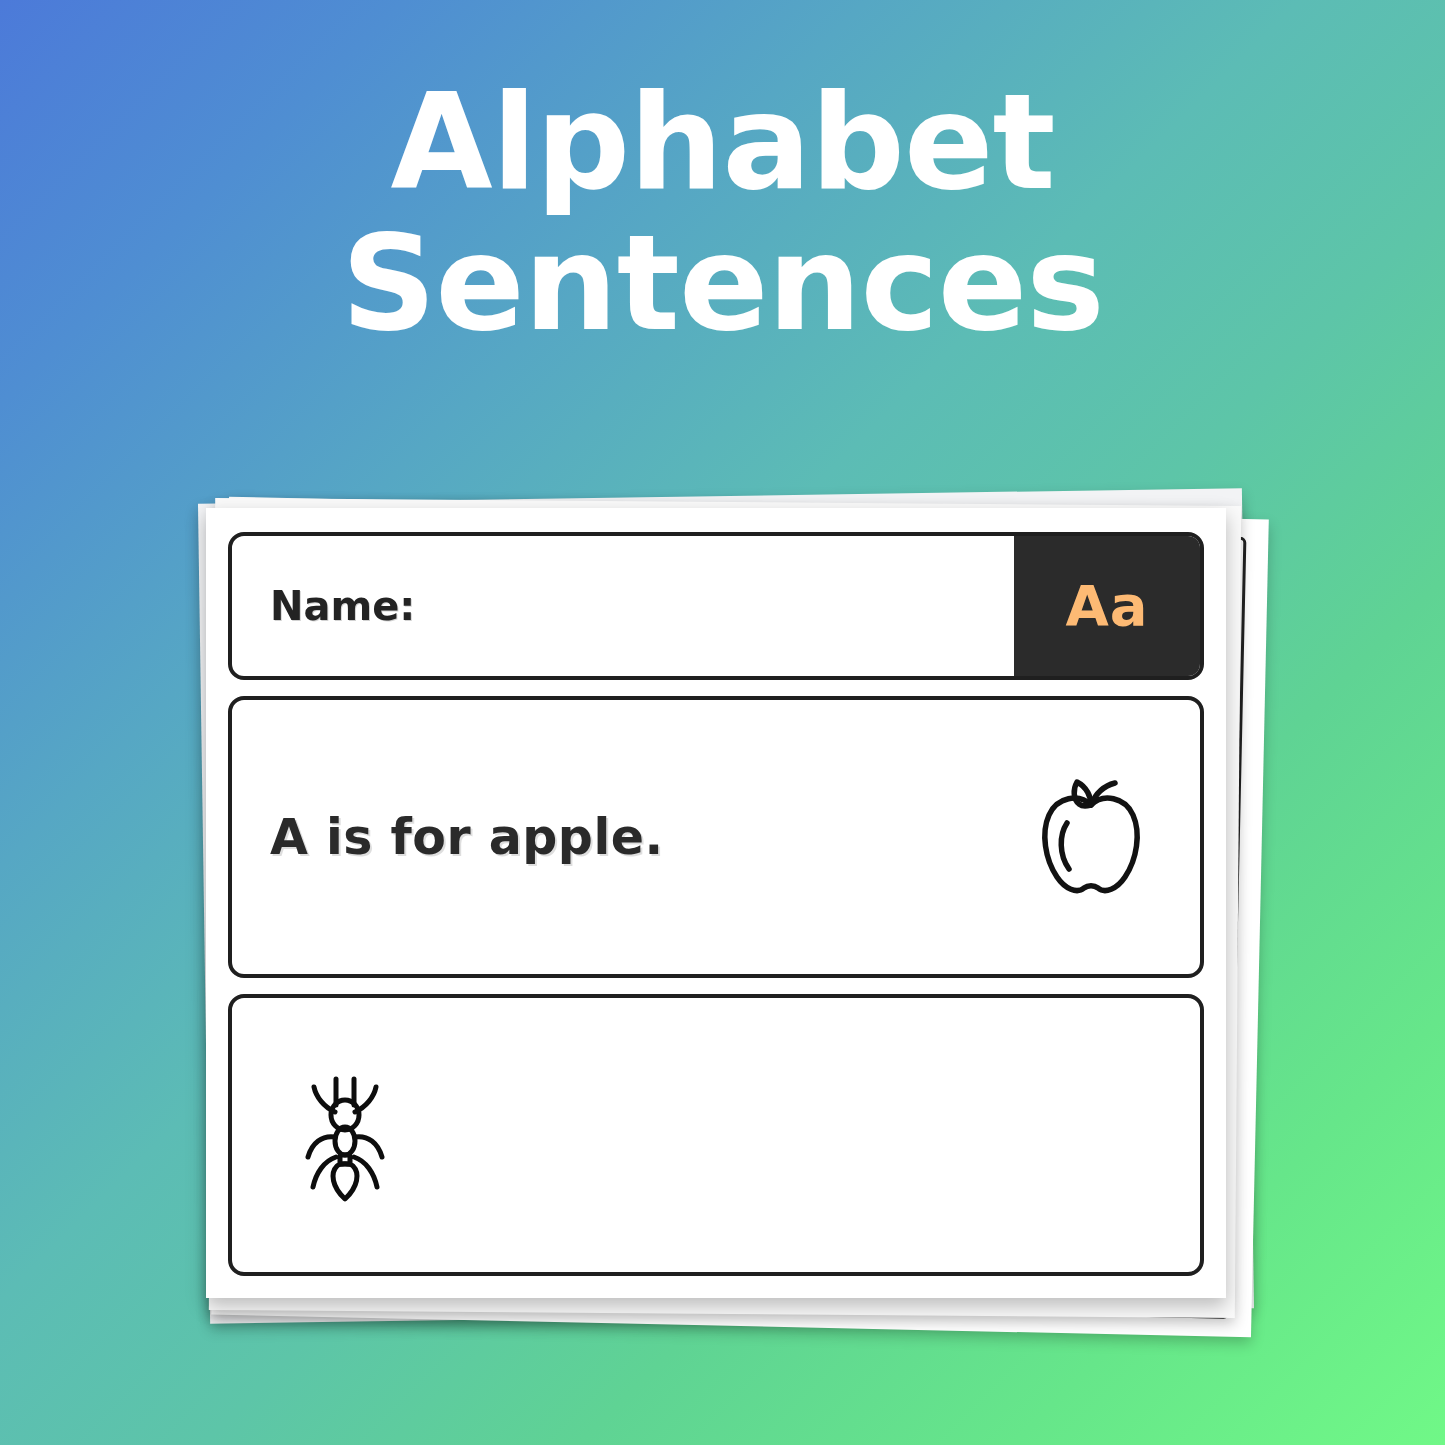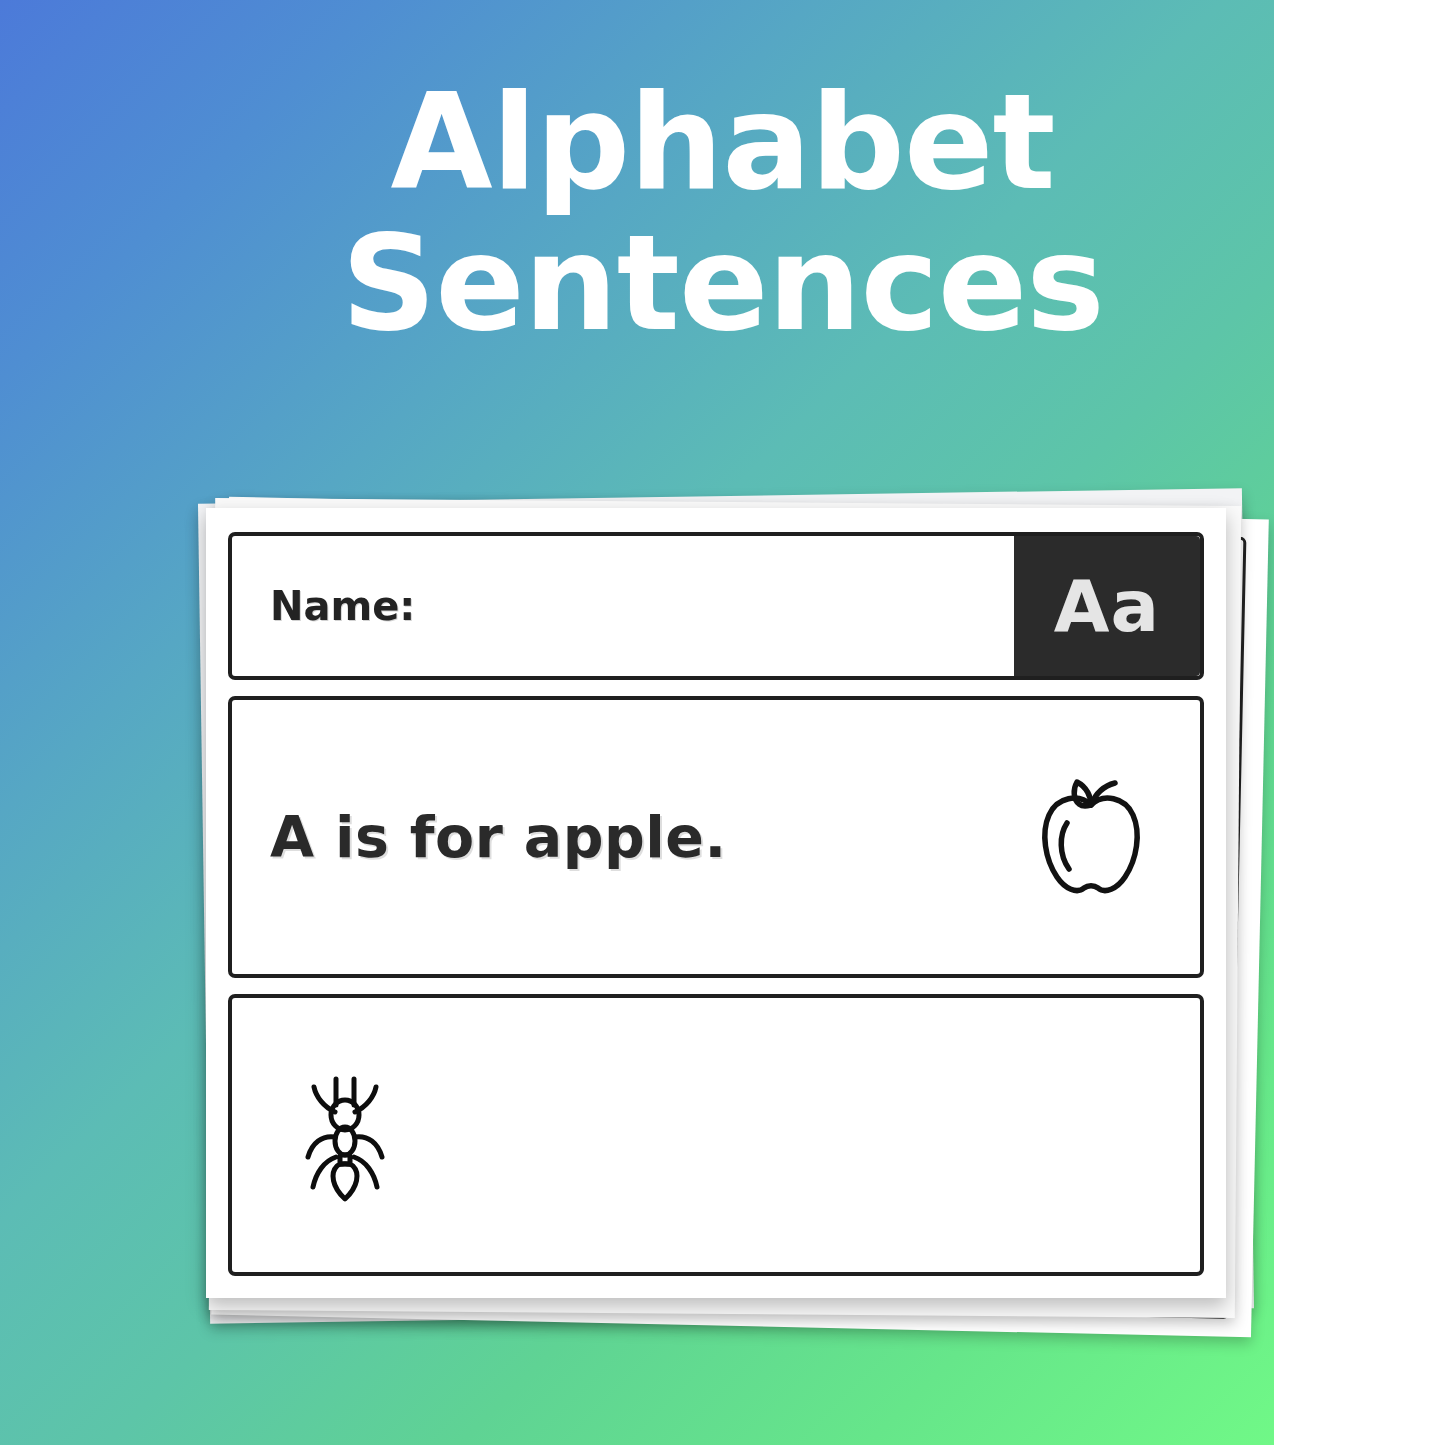--- a/index.html
+++ b/index.html
@@ -9,21 +9,21 @@
   body {
     width: 1445px;
     height: 1445px;
     overflow: hidden;
     font-family: "DejaVu Sans", sans-serif;
   }
 
   
   .page {
     position: relative;
-    width: 1274px;
+    width: 1445px;
     height: 1445px;
     background: linear-gradient(135deg,
         #4c7ad9 0%,
         #4f8ed2 14%,
         #56a7c4 30%,
         #5cbcb5 45%,
         #5dc5a8 57%,
         #5fd394 70%,
         #66e68a 85%,
         #70f887 100%);
@@ -116,21 +116,21 @@
     padding: 24px 22px 22px 22px;
     box-sizing: border-box;
     display: flex;
     flex-direction: column;
     gap: 16px;
   }
 
   .row {
     position: relative;
     border: 4px solid #1f1f1f;
-    border-radius: 7px;
+    border-radius: 16px;
     background: #ffffff;
     box-sizing: border-box;
     display: flex;
     align-items: center;
   }
 
   .row-name {
     height: 148px;
     padding: 0;
     overflow: hidden;
@@ -146,38 +146,38 @@
     flex: 1;
   }
   .aa-box {
     width: 186px;
     align-self: stretch;
     background: #2b2b2b;
     border-radius: 0 4px 4px 0;
     display: flex;
     align-items: center;
     justify-content: center;
-    color: #e5e5e5;
-    font-family: "DejaVu Sans", sans-serif;
-    font-weight: bold;
-    font-size: 72px;
+    color: #fdba74;
+    font-family: "DejaVu Sans", sans-serif;
+    font-weight: bold;
+    font-size: 56px;
     letter-spacing: 1px;
     line-height: 1;
   }
 
   .row-sentence {
     flex: 1;
     min-height: 190px;
     padding: 0 34px 0 38px;
     justify-content: space-between;
   }
   .sentence-text {
     font-family: "DejaVu Sans", sans-serif;
     font-weight: bold;
-    font-size: 57px;
+    font-size: 49px;
     color: #2a2a2a;
     letter-spacing: 0.5px;
     text-shadow: 2px 2px 0 rgba(0,0,0,0.13);
     white-space: nowrap;
   }
   .sentence-icon {
     width: 150px;
     height: 150px;
     display: flex;
     align-items: center;

